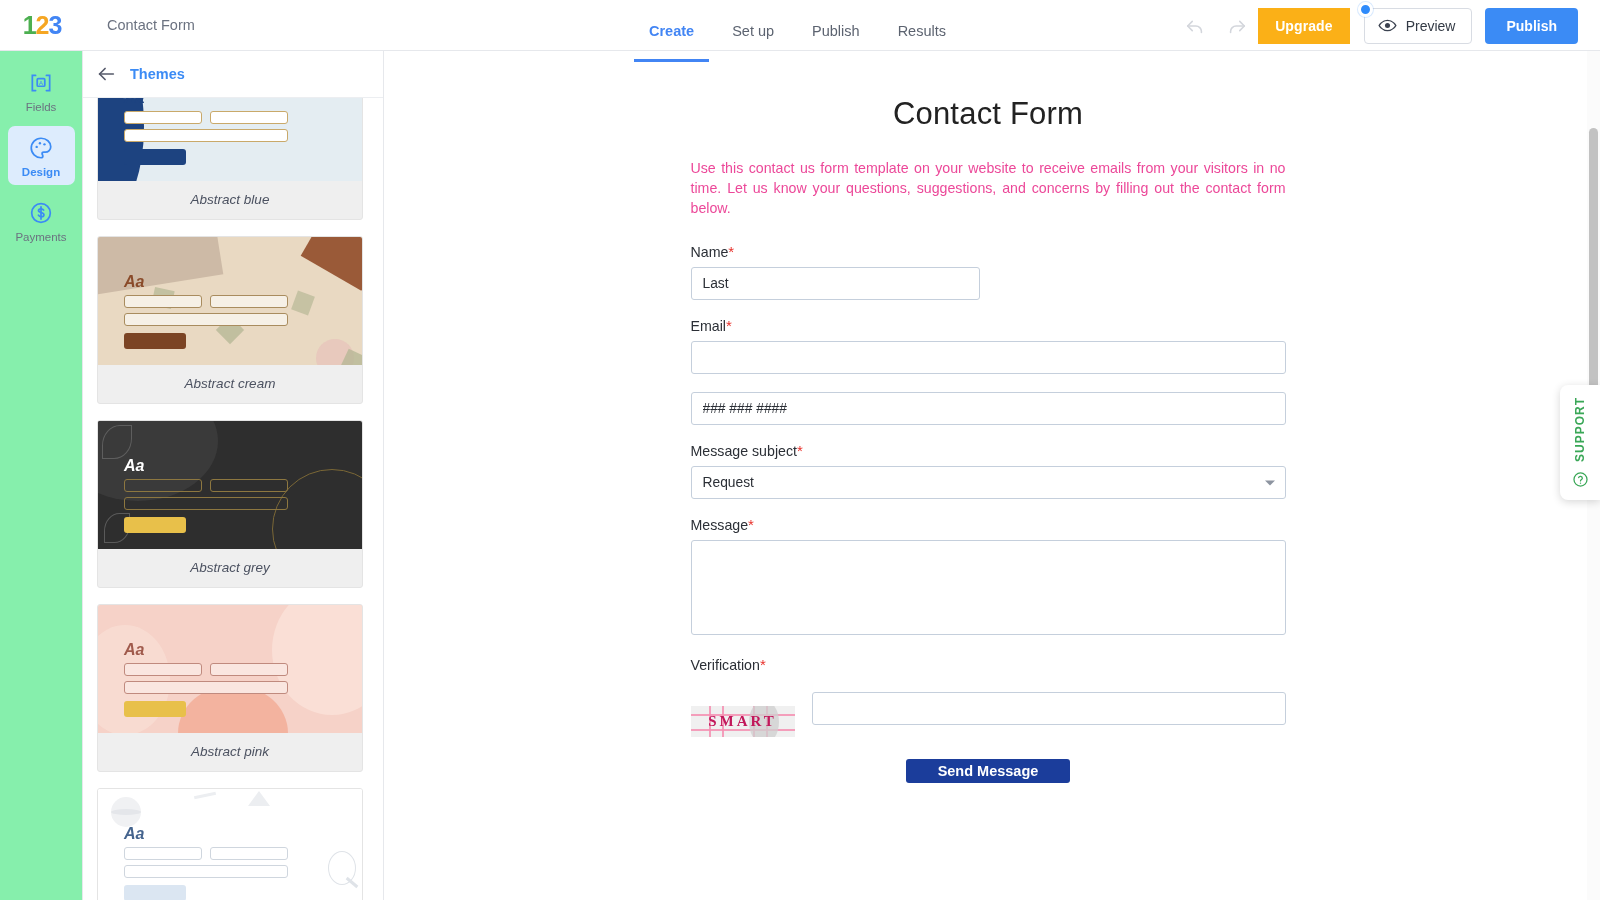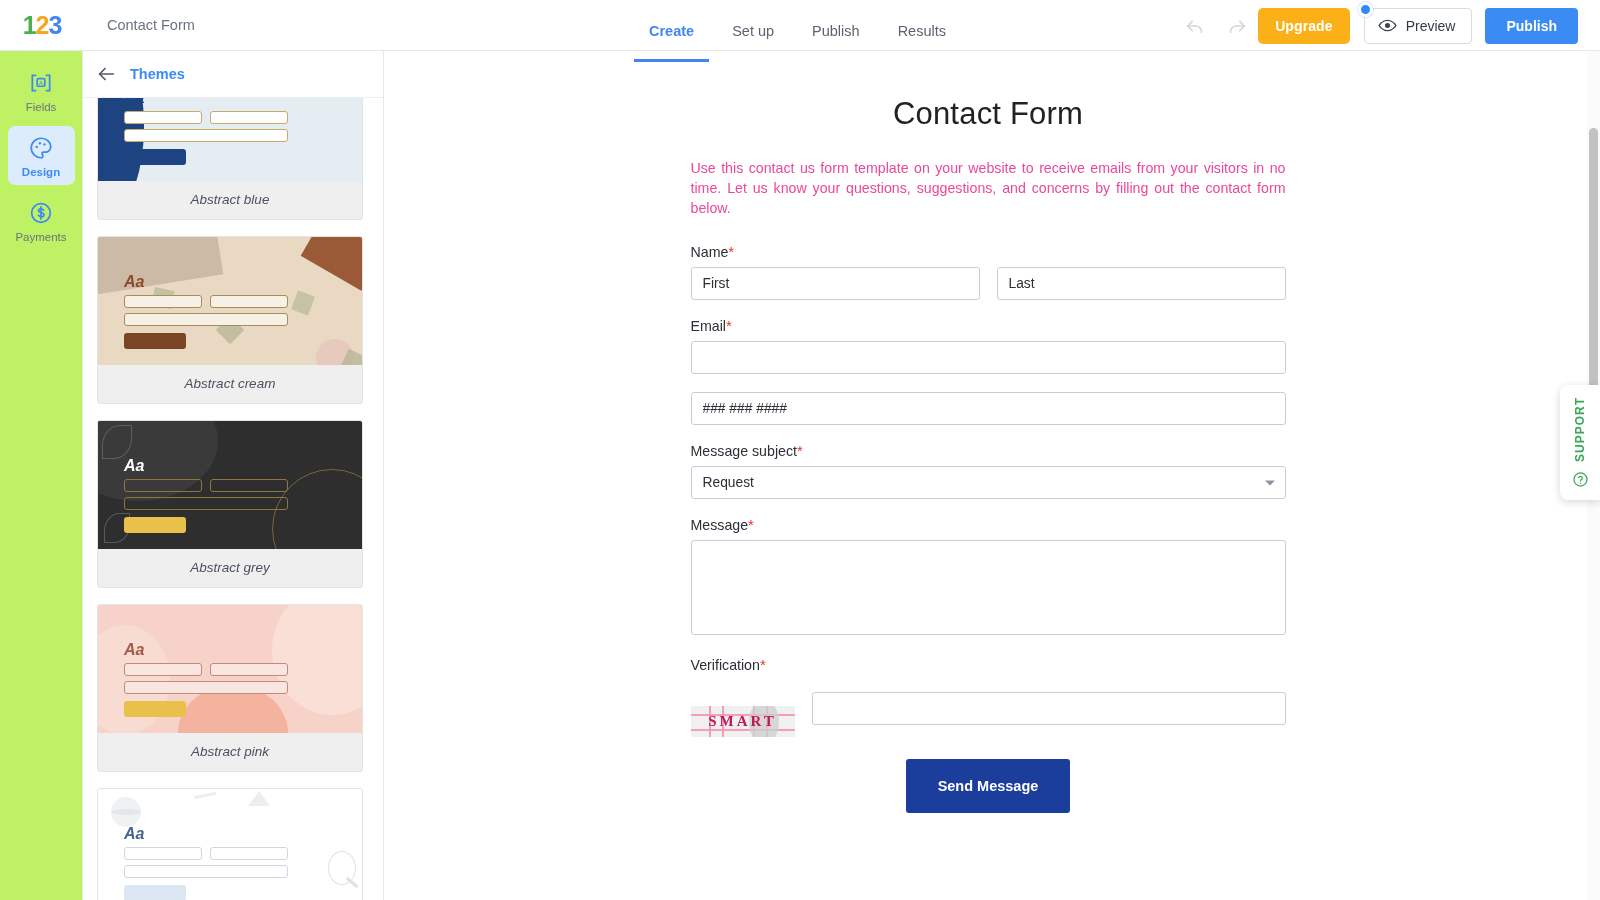--- a/index.html
+++ b/index.html
@@ -34,42 +34,42 @@
     content:""; position:absolute; left:4px; right:4px; bottom:0; height:3px; background:#4285f4;
   }
 
   .top-right { position:absolute; right: 22px; top:0; height:51px; display:flex; align-items:center; gap:0; }
   .icon-btn {
     width: 42px; height: 42px; display:flex; align-items:center; justify-content:center;
     color:#d3d6dc; cursor:pointer;
   }
   .btn-upgrade {
     background:#fbb017; color:#ffffff; font-weight:700; font-size:14px;
-    border:none; border-radius:5px; height:36px; padding:0 17px; cursor:pointer;
+    border:none; border-radius:0; height:36px; padding:0 17px; cursor:pointer;
     letter-spacing:.1px;text-align:right;
   }
   .btn-preview-wrap { position:relative; margin-left: 14px; }
   .btn-preview {
     background:#ffffff; border:1px solid #d8dce3; border-radius:4px; height:36px;
     padding: 0 16px 0 13px; display:flex; align-items:center; gap:9px;
     font-size:14px; color:#333a45; cursor:pointer;
   }
   .badge-dot {
     position:absolute; left:-6px; top:-6px; width:15px; height:15px; border-radius:50%;
     background:#2f8bfb; border:3px solid #ffffff; box-shadow:0 0 0 1px rgba(47,139,251,.18);
   }
   .btn-publish {
     background:#3b8bf5; color:#ffffff; font-weight:700; font-size:14px;
     border:none; border-radius:4px; height:36px; padding:0 21px; cursor:pointer; margin-left:13px;
   }
 
   
   .rail {
     position:absolute; left:0; top:51px; width:83px; height:849px;
-    background:#bef264; border-right:1px solid #e6e8ec; padding-top:10px; z-index:30;
+    background:#86efac; border-right:1px solid #e6e8ec; padding-top:10px; z-index:30;
   }
   .rail-item {
     width: 67px; margin: 0 auto 6px auto; border-radius:7px; padding: 9px 0 7px 0;
     display:flex; flex-direction:column; align-items:center; gap:5px; cursor:pointer;
   }
   .rail-item.active { background:#ddecfd; }
   .rail-label { font-size: 11.5px; color:#6b7280; }
   .rail-item.active .rail-label { color:#3b8bf5; font-weight:600; }
 
   
@@ -145,21 +145,21 @@
   }
   .cap-line { position:absolute; background:#f48fb1; opacity:.85; }
   .cap-blob {
     position:absolute; right:16px; top:-6px; width:30px; height:44px; border-radius:50%;
     background:#cfcfcf; opacity:.75; z-index:1;
   }
   .cap-inp { flex:1; }
   .send-wrap { text-align:center; margin-top: 22px; }
   .btn-send {
     background:#1b3d9b; color:#ffffff; border:none; border-radius:3px;
-    font-size:14.5px; font-weight:700; padding: 19px 32px; cursor:pointer;
+    font-size:14.5px; font-weight:700; padding: 4px 32px; cursor:pointer;
     font-family:"Liberation Sans", sans-serif;
   }
 
   
   .support-tab {
     position:absolute; right:0; top:385px; width:40px; height:115px;
     background:#ffffff; border-radius:8px 0 0 8px; box-shadow:0 2px 9px rgba(0,0,0,.16);
     display:flex; flex-direction:column; align-items:center; justify-content:center; gap:8px;
     z-index:60; cursor:pointer;
   }
@@ -377,21 +377,20 @@
   <div class="form-wrap">
 
     <div class="form-title">Contact Form</div>
     <div class="form-desc">Use this contact us form template on your website to receive emails from your visitors in no time. Let us know your questions, suggestions, and concerns by filling out the contact form below.</div>
 
     <div class="field">
       <label class="flabel">
         <span>Name</span><span class="req">*</span>
       </label>
       <div class="row2">
-        <input class="inp" type="text" placeholder="First" style="">
         <input class="inp" type="text" placeholder="Last" style="">
       </div>
     </div>
 
     <div class="field">
       <label class="flabel">
         <span>Email</span><span class="req">*</span>
       </label>
       <input class="inp" type="text" placeholder="" style="">
     </div>

